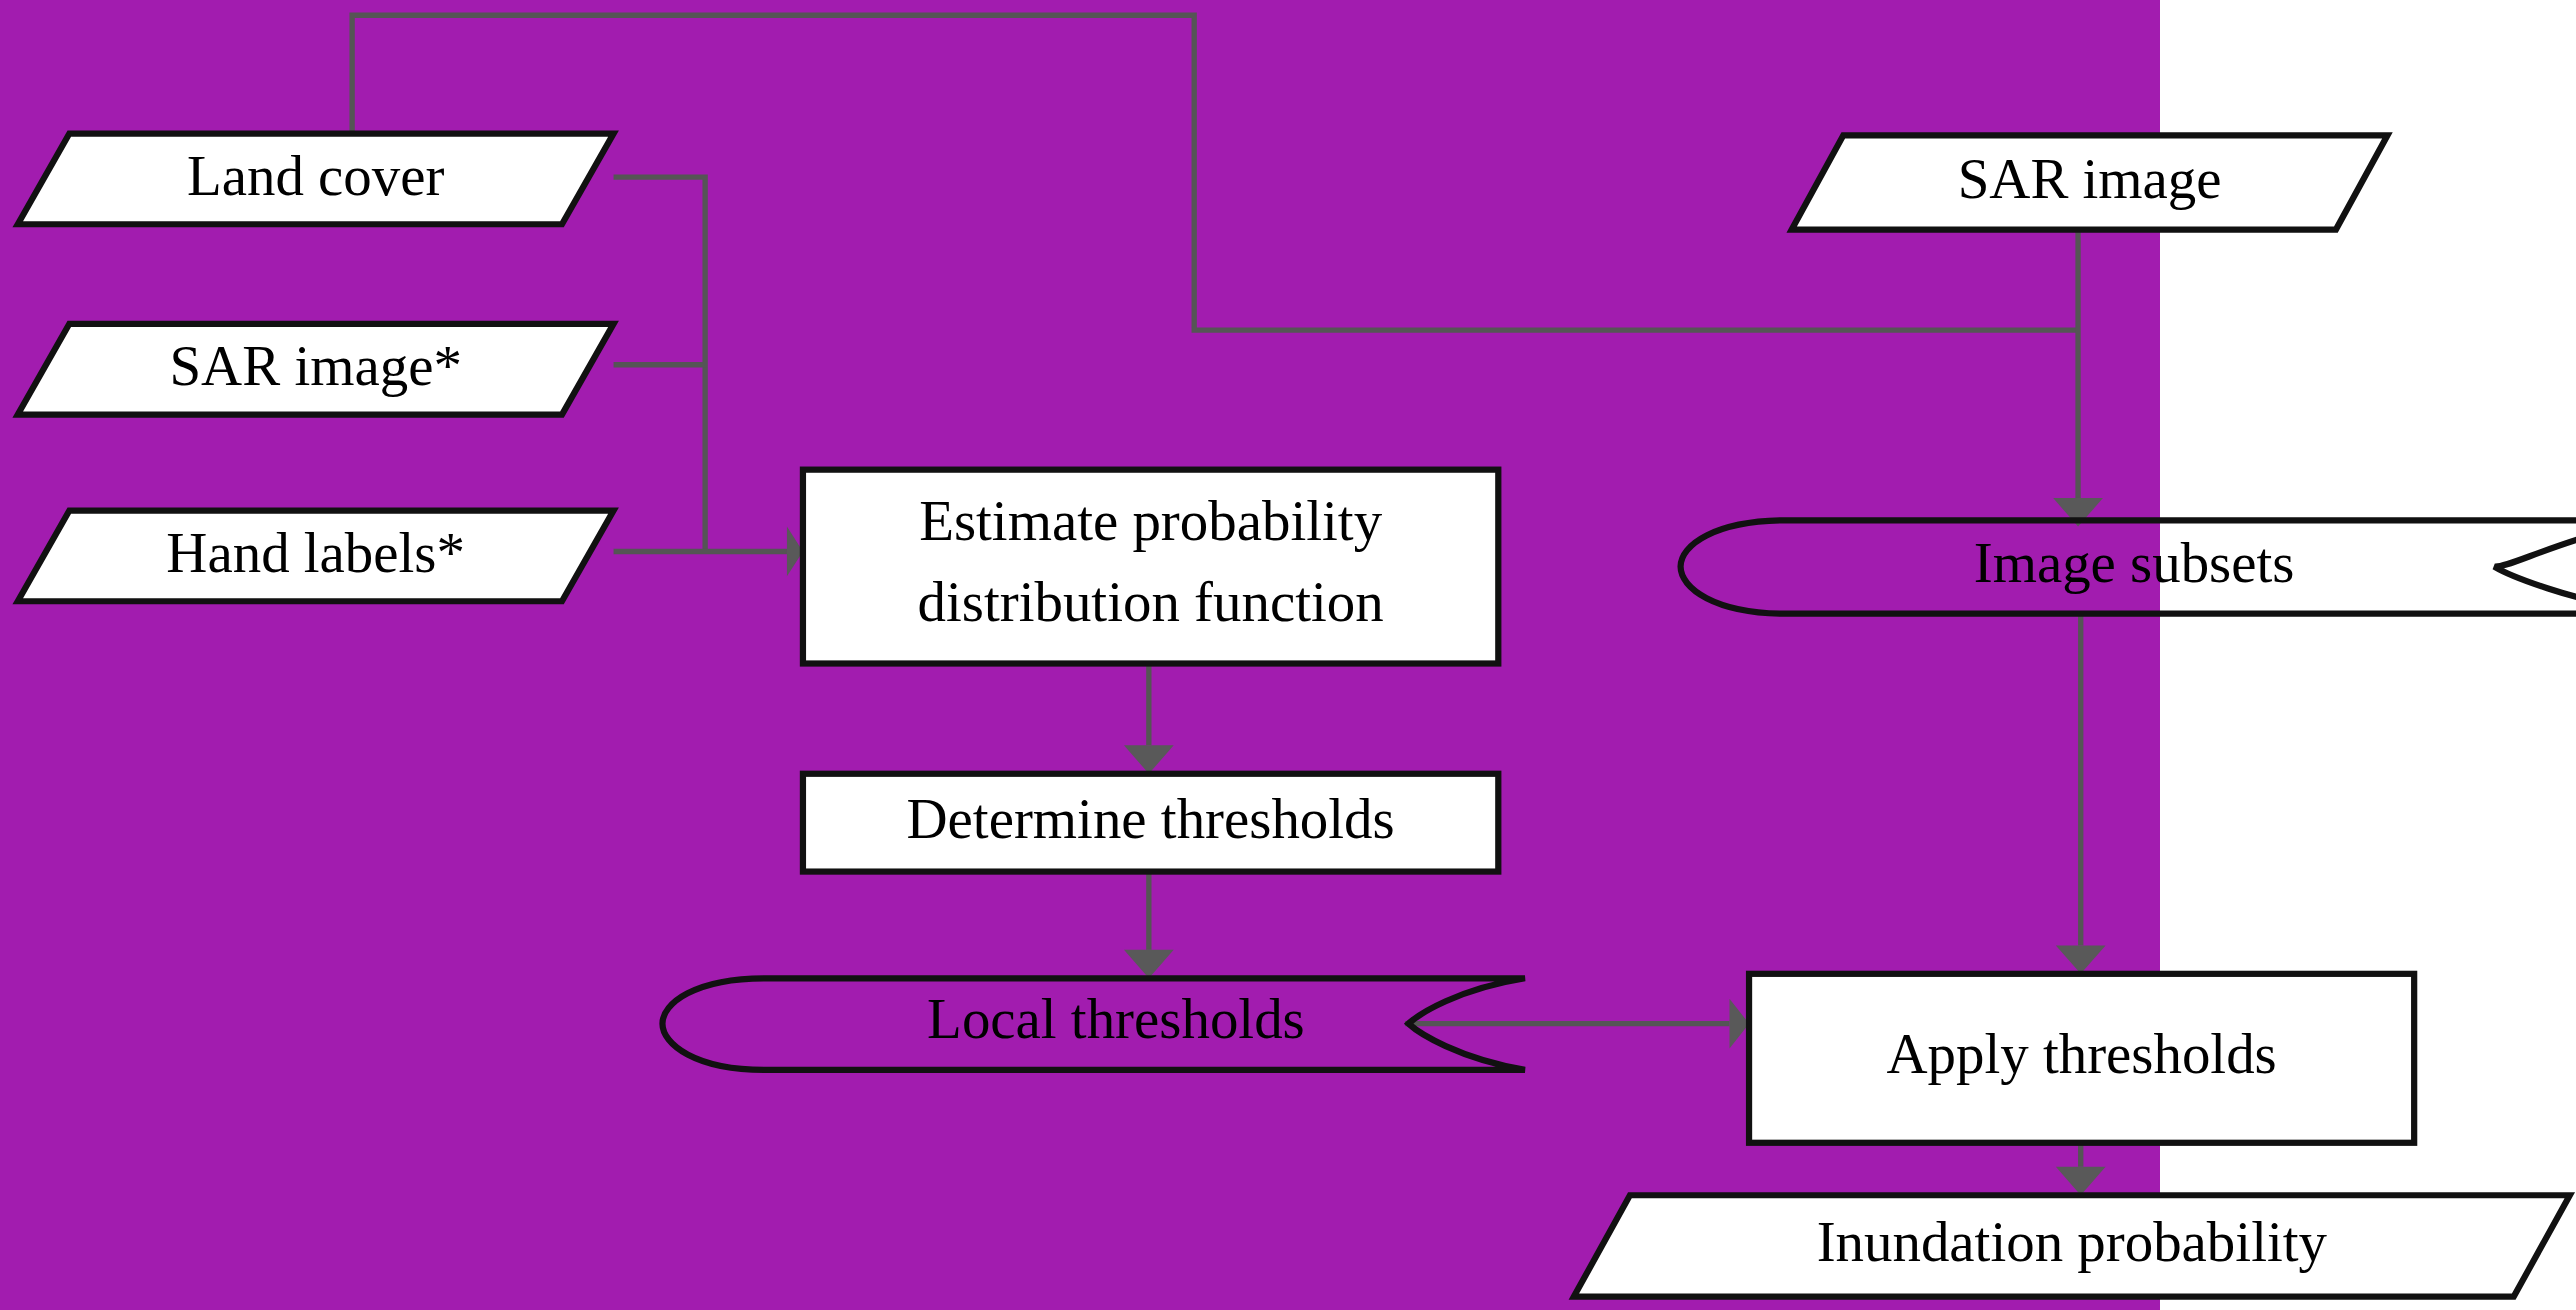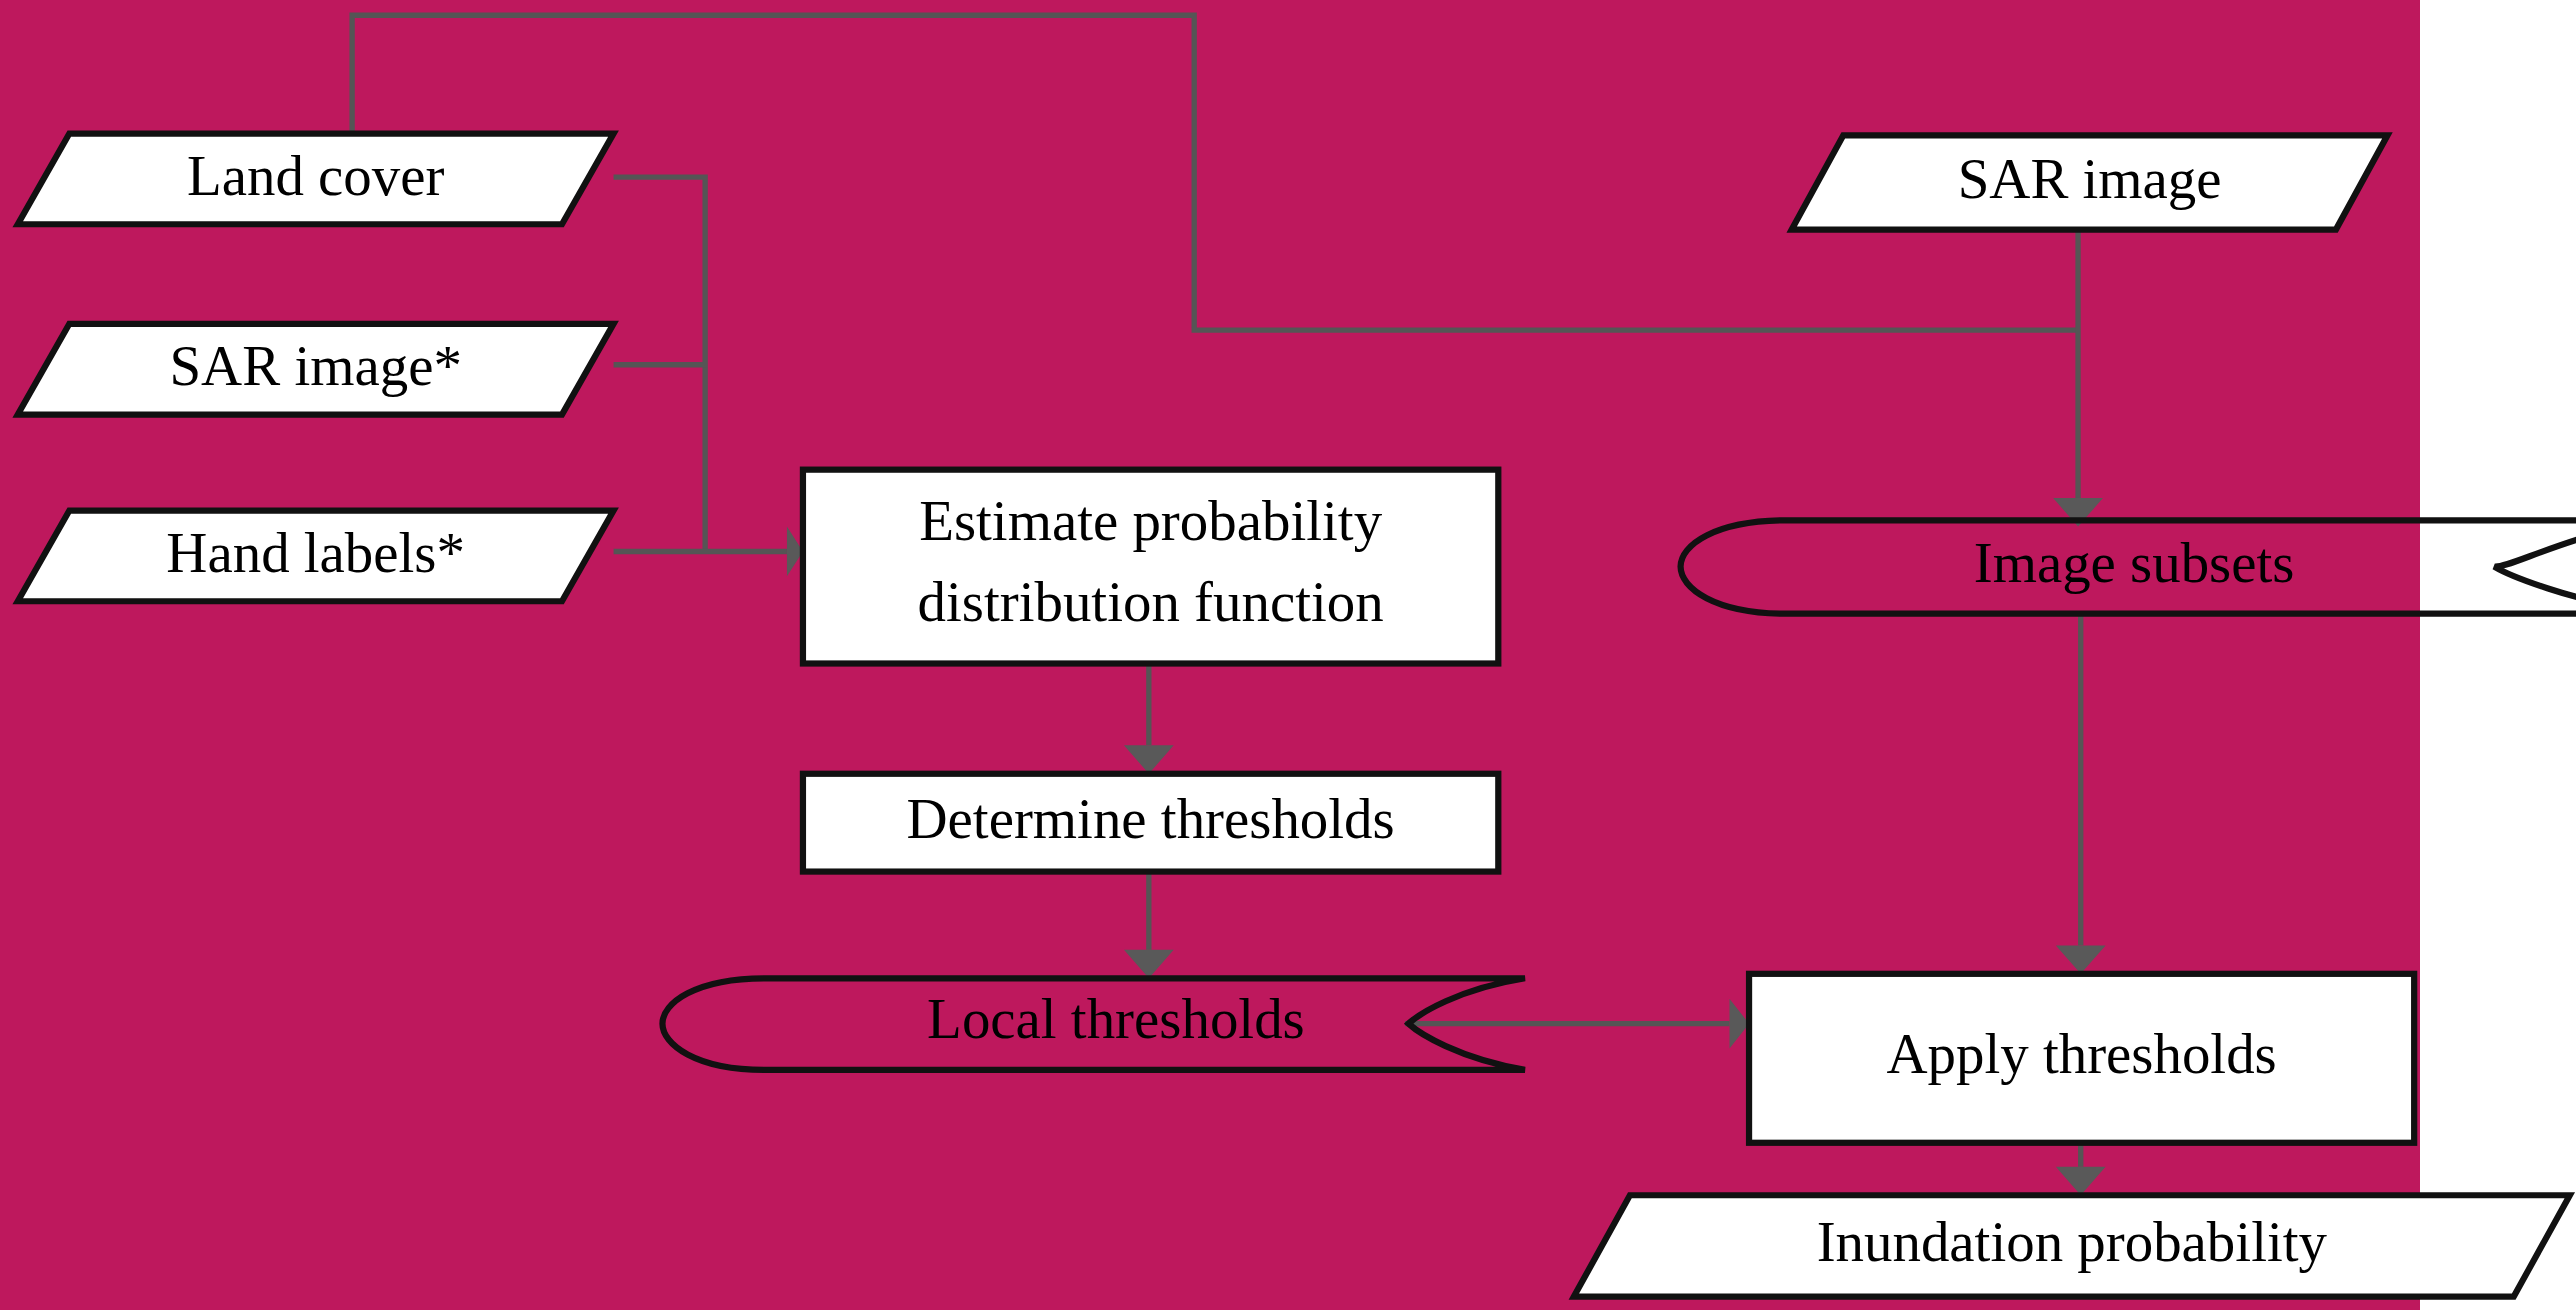--- a/index.html
+++ b/index.html
@@ -8,23 +8,23 @@
     background: #ffffff;
   }
   body {
     width: 2576px;
     height: 1311px;
     overflow: hidden;
     font-family: "Liberation Serif", "DejaVu Serif", serif;
   }
   #flowchart-root {
     position: relative;
-    width: 2420px;
+    width: 2160px;
     height: 1311px;
-    background: #be185d;
+    background: #a21caf;
   }
   svg#flow-svg {
     display: block;
     width: 2576px;
     height: 1311px;
   }
   .node-shape {
     fill: #ffffff;
     stroke: #111111;
     stroke-width: 7;

